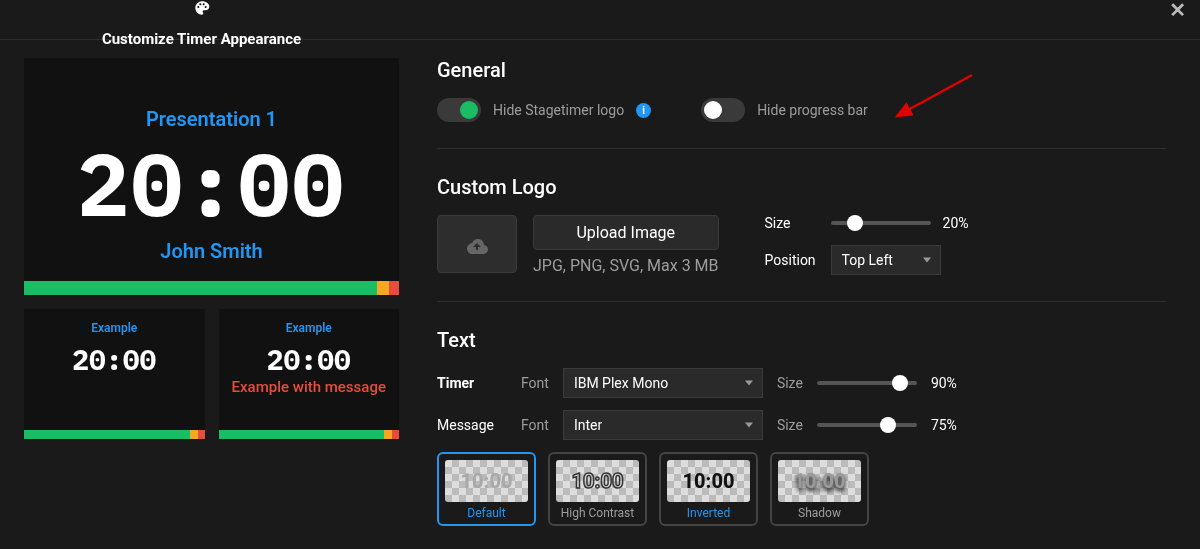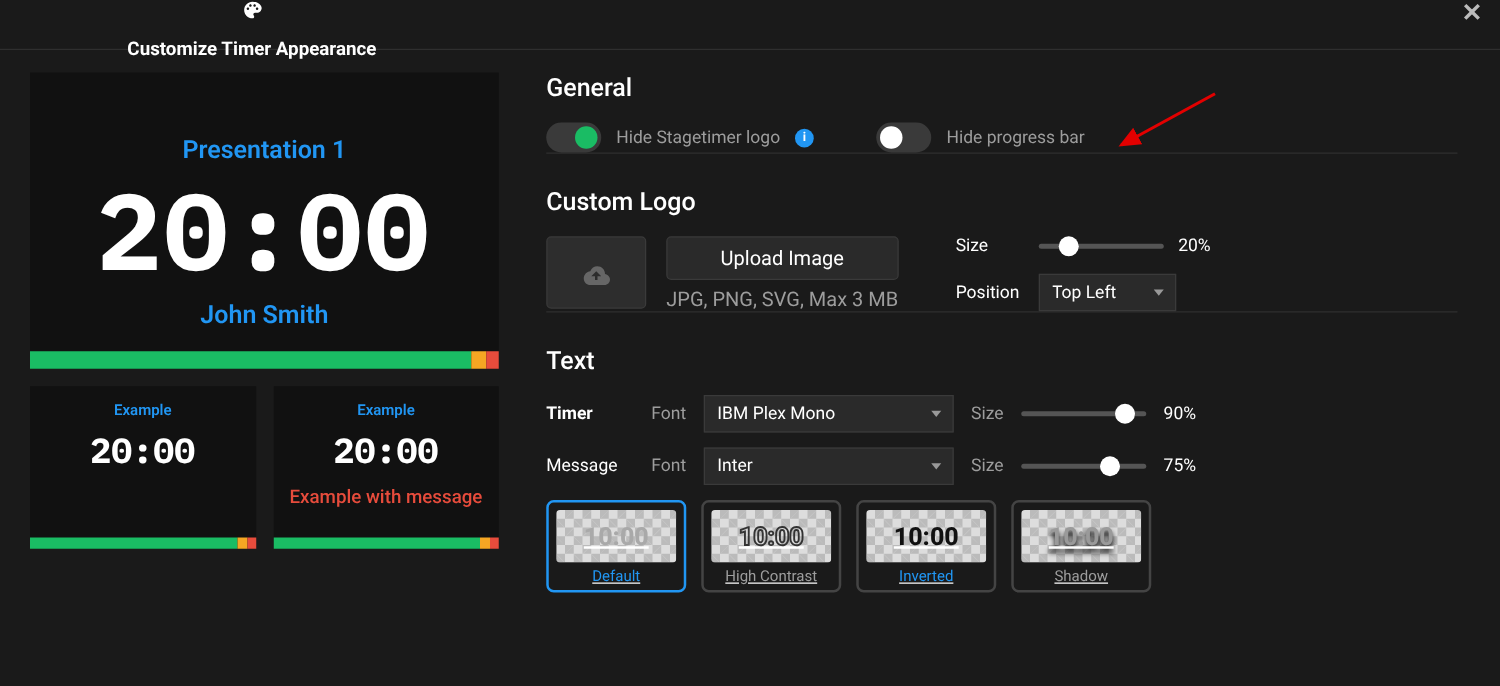--- a/index.html
+++ b/index.html
@@ -32,27 +32,27 @@
   .preview.big .time{font-family:"IBM Plex Mono",Menlo,monospace;font-size:86px;font-weight:800;color:#fff;letter-spacing:2px;margin-top:10px;line-height:1;}
   .preview.big .speaker{color:var(--accent);font-size:20px;font-weight:600;margin-top:12px;}
   .progress{position:absolute;bottom:0;left:0;right:0;height:14px;display:flex;}
   .progress .seg1{background:var(--green);flex:1;}
   .progress .seg2{background:var(--orange);width:12px;}
   .progress .seg3{background:var(--red);width:10px;}
   .small-row{display:flex;gap:14px;}
   .preview.small{flex:1;height:130px;display:flex;flex-direction:column;align-items:center;justify-content:flex-start;padding-top:12px;}
   .preview.small .ex{color:var(--accent);font-size:12px;font-weight:600;}
   .preview.small .time{font-family:"IBM Plex Mono",Menlo,monospace;font-size:28px;font-weight:800;margin-top:6px;}
-  .preview.small .msg{color:#e74c3c;font-size:15px;font-weight:500;text-align:center;margin-top:10px;line-height:1.25;}
+  .preview.small .msg{color:#e74c3c;font-size:15px;font-weight:500;text-align:center;margin-top:0;line-height:1.25;}
   .preview.small .progress{height:9px;}
   .preview.small .progress .seg2{width:8px;}
   .preview.small .progress .seg3{width:7px;}
   
   .section-title{font-size:20px;font-weight:500;color:#fff;margin-bottom:16px;}
-  .section{margin-bottom:26px;border-bottom:1px solid #2f2f2f;}
+  .section{margin-bottom:26px;border-bottom:1px solid #2f2f2f;padding-bottom:26px;}
   .section.last{border-bottom:none;padding-bottom:0;margin-bottom:0;}
   
   .toggles{display:flex;align-items:center;gap:50px;position:relative;}
   .toggle-ctrl{display:flex;align-items:center;gap:12px;}
   .switch{width:44px;height:24px;border-radius:12px;background:#3a3a3a;position:relative;cursor:pointer;}
   .switch .knob{width:18px;height:18px;border-radius:9px;background:#fff;position:absolute;top:3px;left:3px;}
   .switch.on .knob{left:23px;background:var(--green);}
   .toggle-label{color:var(--muted);font-size:14px;}
   .info-icon{display:inline-flex;width:15px;height:15px;border-radius:50%;background:var(--accent);color:#fff;font-size:10px;font-weight:700;align-items:center;justify-content:center;}
   
@@ -75,21 +75,21 @@
   .percent{font-size:14px;color:#fff;width:40px;text-align:left;}
   
   .text-row{display:flex;align-items:center;gap:14px;margin-bottom:12px;}
   .text-row .lbl{color:#fff;font-weight:700;font-size:14px;min-width:70px;}
   .text-row .lbl.n{font-weight:400;}
   .text-row .font-lbl{color:var(--muted);font-size:14px;}
   .text-row .select{min-width:200px;}
   .text-row .slider{width:100px;}
   
   .presets{display:flex;gap:12px;margin-top:6px;}
-  .preset{width:112px;border:2px solid #444;border-radius:6px;padding:6px 6px 4px;display:flex;flex-direction:column;align-items:center;gap:4px;cursor:pointer;text-decoration:underline;}
+  .preset{width:99px;border:2px solid #444;border-radius:6px;padding:6px 6px 4px;display:flex;flex-direction:column;align-items:center;gap:4px;cursor:pointer;}
   .preset.selected{border-color:var(--accent);}
   .swatch{width:100%;height:42px;border-radius:3px;display:flex;align-items:center;justify-content:center;font-family:"IBM Plex Mono",Menlo,monospace;font-weight:800;font-size:20px;position:relative;overflow:hidden;background-image:
     linear-gradient(45deg,#bbb 25%,transparent 25%),
     linear-gradient(-45deg,#bbb 25%,transparent 25%),
     linear-gradient(45deg,transparent 75%,#bbb 75%),
     linear-gradient(-45deg,transparent 75%,#bbb 75%);
     background-size:14px 14px;background-position:0 0,0 7px,7px -7px,-7px 0;background-color:#ddd;}
   .swatch span{position:relative;z-index:1;}
   .swatch.default span{color:#a9a9a9;}
   .swatch.contrast span{color:transparent;-webkit-text-stroke:1.5px #333;}

